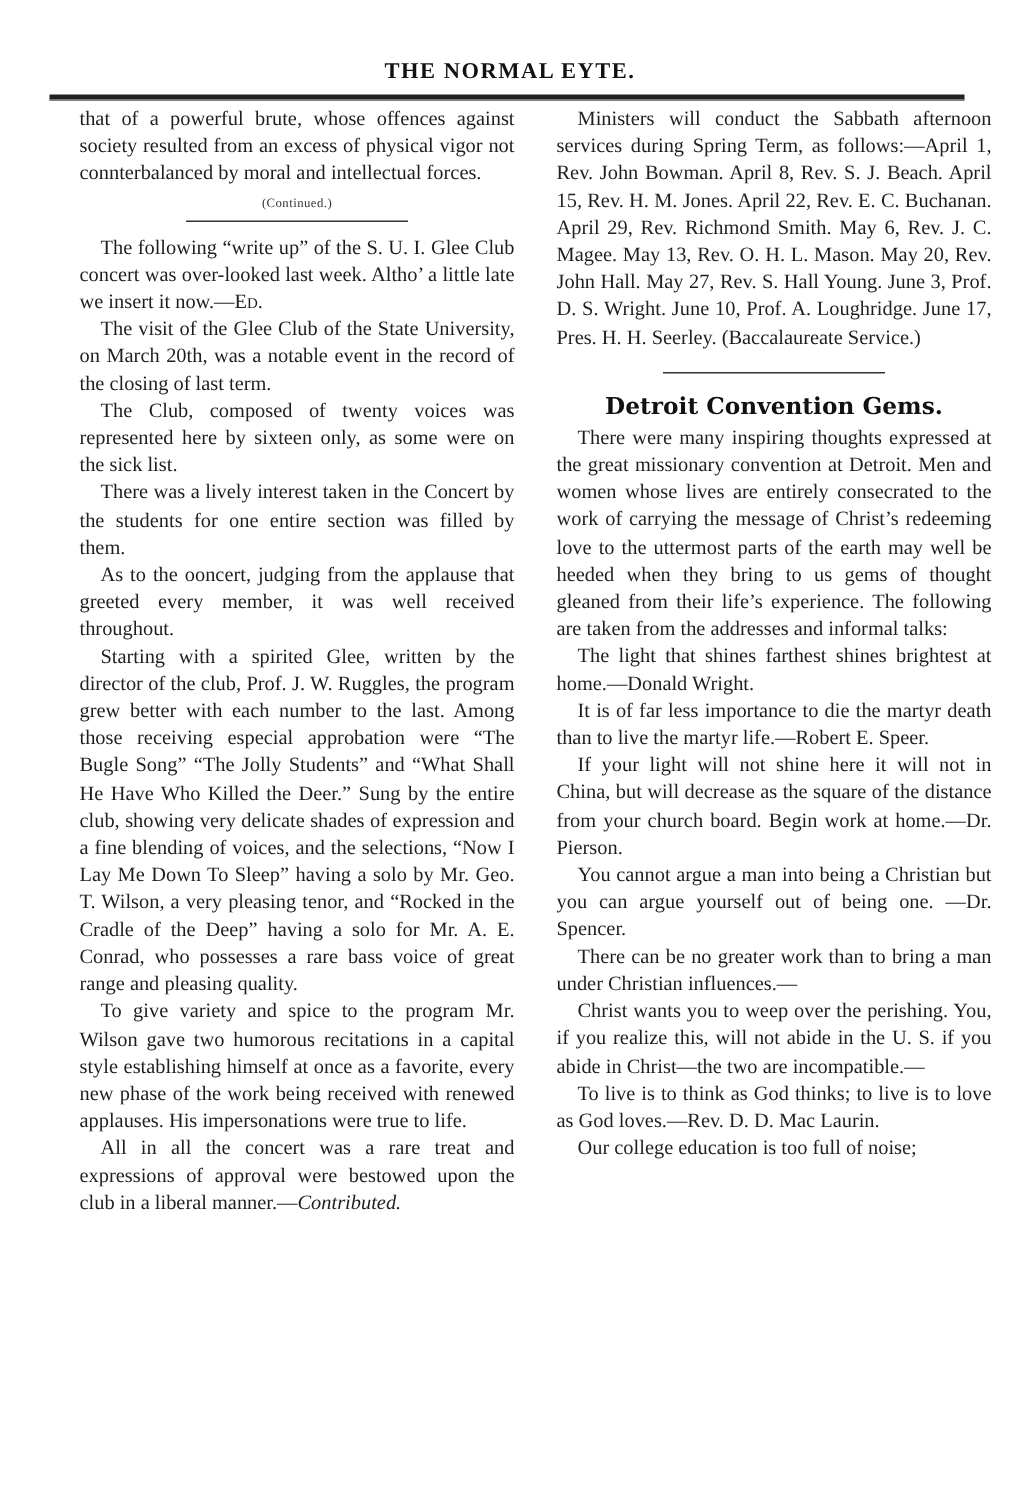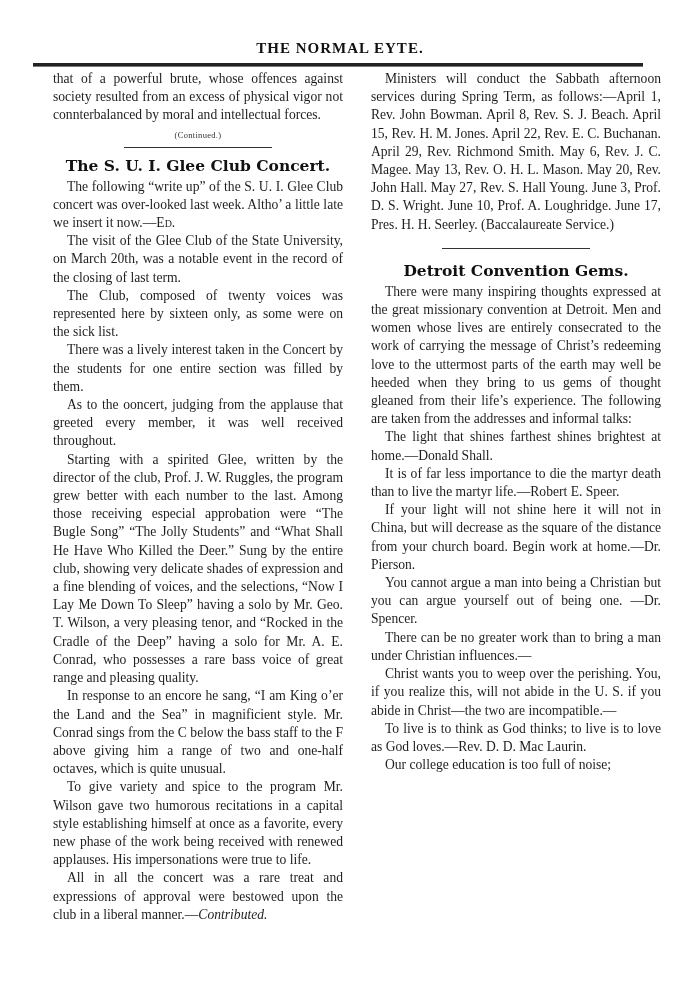--- a/index.html
+++ b/index.html
@@ -44,38 +44,36 @@
 </head>
 <body>
 
 <div class="masthead">THE NORMAL EYTE.</div>
 <div class="top-rule"></div>
 
 <div class="col col-left">
   <p class="noindent">that of a powerful brute, whose offences against society resulted from an excess of physical vigor not connterbalanced by moral and intellectual forces.</p>
   <div class="continued">(Continued.)</div>
   <div class="short-rule"></div>
-  <div class="headline">The S. U. I. Glee Club Concert.</div>
   <p><span>The following “write up” of the S. U. I. Glee Club concert was over-looked last week. Altho’ a little late we insert it now.—</span><span class="sc">Ed.</span></p>
   <p>The visit of the Glee Club of the State University, on March 20th, was a notable event in the record of the closing of last term.</p>
   <p>The Club, composed of twenty voices was represented here by sixteen only, as some were on the sick list.</p>
   <p>There was a lively interest taken in the Concert by the students for one entire section was filled by them.</p>
   <p>As to the ooncert, judging from the applause that greeted every member, it was well received throughout.</p>
   <p>Starting with a spirited Glee, written by the director of the club, Prof. J. W. Ruggles, the program grew better with each number to the last. Among those receiving especial approbation were “The Bugle Song” “The Jolly Students” and “What Shall He Have Who Killed the Deer.” Sung by the entire club, showing very delicate shades of expression and a fine blending of voices, and the selections, “Now I Lay Me Down To Sleep” having a solo by Mr. Geo. T. Wilson, a very pleasing tenor, and “Rocked in the Cradle of the Deep” having a solo for Mr. A. E. Conrad, who possesses a rare bass voice of great range and pleasing quality.</p>
-  <p>In response to an encore he sang, “I am King o’er the Land and the Sea” in magnificient style. Mr. Conrad sings from the C below the bass staff to the F above giving him a range of two and one-half octaves, which is quite unusual.</p>
   <p>To give variety and spice to the program Mr. Wilson gave two humorous recitations in a capital style establishing himself at once as a favorite, every new phase of the work being received with renewed applauses. His impersonations were true to life.</p>
   <p><span>All in all the concert was a rare treat and expressions of approval were bestowed upon the club in a liberal manner.—</span><span class="ital">Contributed.</span></p>
 </div>
 
 <div class="col col-right">
   <p>Ministers will conduct the Sabbath afternoon services during Spring Term, as follows:—April 1, Rev. John Bowman. April 8, Rev. S. J. Beach. April 15, Rev. H. M. Jones. April 22, Rev. E. C. Buchanan. April 29, Rev. Richmond Smith. May 6, Rev. J. C. Magee. May 13, Rev. O. H. L. Mason. May 20, Rev. John Hall. May 27, Rev. S. Hall Young. June 3, Prof. D. S. Wright. June 10, Prof. A. Loughridge. June 17, Pres. H. H. Seerley. (Baccalaureate Service.)</p>
   <div class="short-rule" style="margin-top:14px;margin-bottom:12px;"></div>
   <div class="headline">Detroit Convention Gems.</div>
   <p>There were many inspiring thoughts expressed at the great missionary convention at Detroit. Men and women whose lives are entirely consecrated to the work of carrying the message of Christ’s redeeming love to the uttermost parts of the earth may well be heeded when they bring to us gems of thought gleaned from their life’s experience. The following are taken from the addresses and informal talks:</p>
-  <p>The light that shines farthest shines brightest at home.—Donald Shall.</p>
+  <p>The light that shines farthest shines brightest at home.—Donald Wright.</p>
   <p>It is of far less importance to die the martyr death than to live the martyr life.—Robert E. Speer.</p>
   <p>If your light will not shine here it will not in China, but will decrease as the square of the distance from your church board. Begin work at home.—Dr. Pierson.</p>
   <p>You cannot argue a man into being a Christian but you can argue yourself out of being one. —Dr. Spencer.</p>
   <p>There can be no greater work than to bring a man under Christian influences.—</p>
   <p>Christ wants you to weep over the perishing. You, if you realize this, will not abide in the U. S. if you abide in Christ—the two are incompatible.—</p>
   <p>To live is to think as God thinks; to live is to love as God loves.—Rev. D. D. Mac Laurin.</p>
   <p>Our college education is too full of noise;</p>
 </div>
 
 </body></html>

